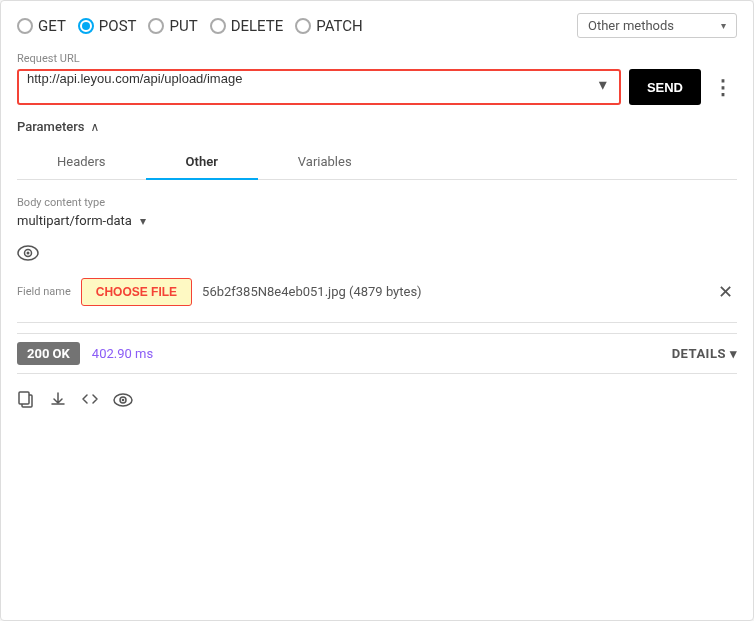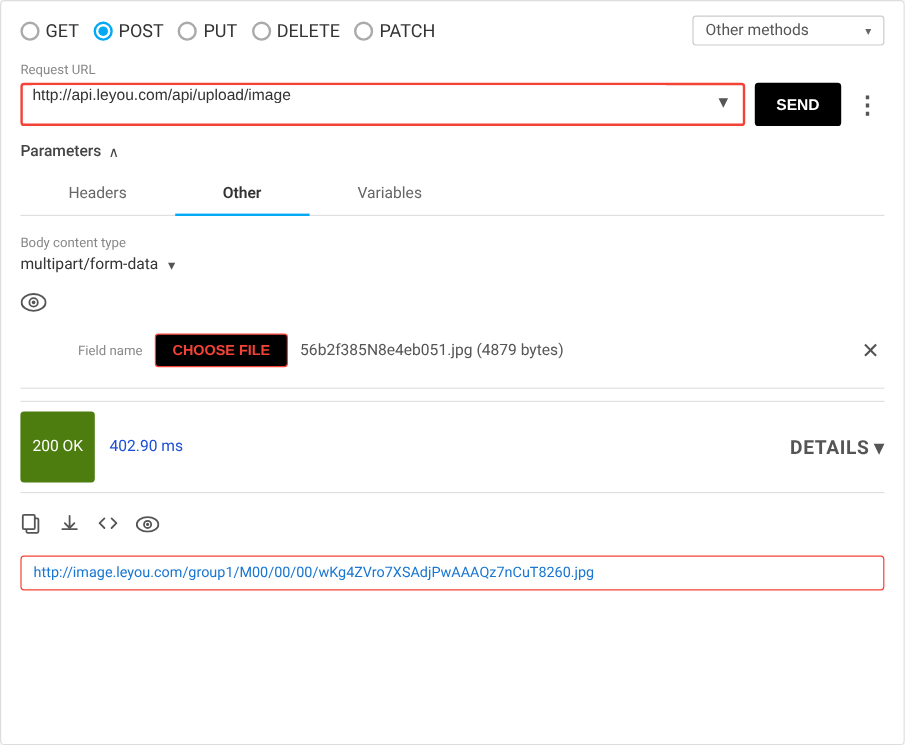--- a/index.html
+++ b/index.html
@@ -213,36 +213,35 @@
       margin-bottom: 16px;
     }
     .field-name-group {
       display: flex;
       flex-direction: column;
       gap: 3px;
     }
     .field-name-label {
       font-size: 11px;
       color: #888;
-      margin-left: 48px;
     }
     .field-name-input {
       border: none;
       border-bottom: 1px solid #ccc;
       outline: none;
       font-size: 13px;
       color: #333;
       width: 180px;
       padding: 2px 0;
       background: transparent;
     }
     .choose-file-btn {
       border: 1px solid #f44336;
       color: #f44336;
-      background: #000000;
+      background: #fef9c3;
       border-radius: 3px;
       padding: 6px 14px;
       font-size: 12px;
       font-weight: 600;
       cursor: pointer;
       white-space: nowrap;
     }
     .file-info {
       font-size: 13px;
       color: #555;
@@ -276,37 +275,37 @@
     .response-bar {
       display: flex;
       align-items: center;
       gap: 12px;
       padding: 8px 0;
       border-top: 1px solid #e0e0e0;
       border-bottom: 1px solid #e0e0e0;
       margin-bottom: 10px;
     }
     .status-badge {
-      background: #4d7c0f;
+      background: #737373;
       color: #fff;
       border-radius: 3px;
-      padding: 22px 10px;
-      font-size: 13px;
-      font-weight: 400;
+      padding: 4px 10px;
+      font-size: 13px;
+      font-weight: 700;
     }
     .response-time {
       font-size: 13px;
-      color: #1d4ed8;
+      color: #8b5cf6;
     }
     .details-btn {
       margin-left: auto;
       display: flex;
       align-items: center;
       gap: 4px;
-      font-size: 16px;
+      font-size: 13px;
       font-weight: 700;
       color: #555;
       cursor: pointer;
       letter-spacing: 0.5px;
       text-transform: uppercase;
     }
 
     
     .response-toolbar {
       display: flex;
@@ -453,17 +452,14 @@
     </span>
     <span class="toolbar-icon">
       <svg width="20" height="14" viewBox="0 0 20 14" fill="none">
           <ellipse cx="10" cy="7" rx="9" ry="6" stroke="#555" stroke-width="1.5"></ellipse>
           <circle cx="10" cy="7" r="3" stroke="#555" stroke-width="1.5"></circle>
           <circle cx="10" cy="7" r="1.3" fill="#555"></circle>
         </svg>
     </span>
   </div>
 
-  <div class="response-url">
-    <a class="response-link" href="#">http://image.leyou.com/group1/M00/00/00/wKg4ZVro7XSAdjPwAAAQz7nCuT8260.jpg</a>
-  </div>
 
 </div>
 
 </body></html>

